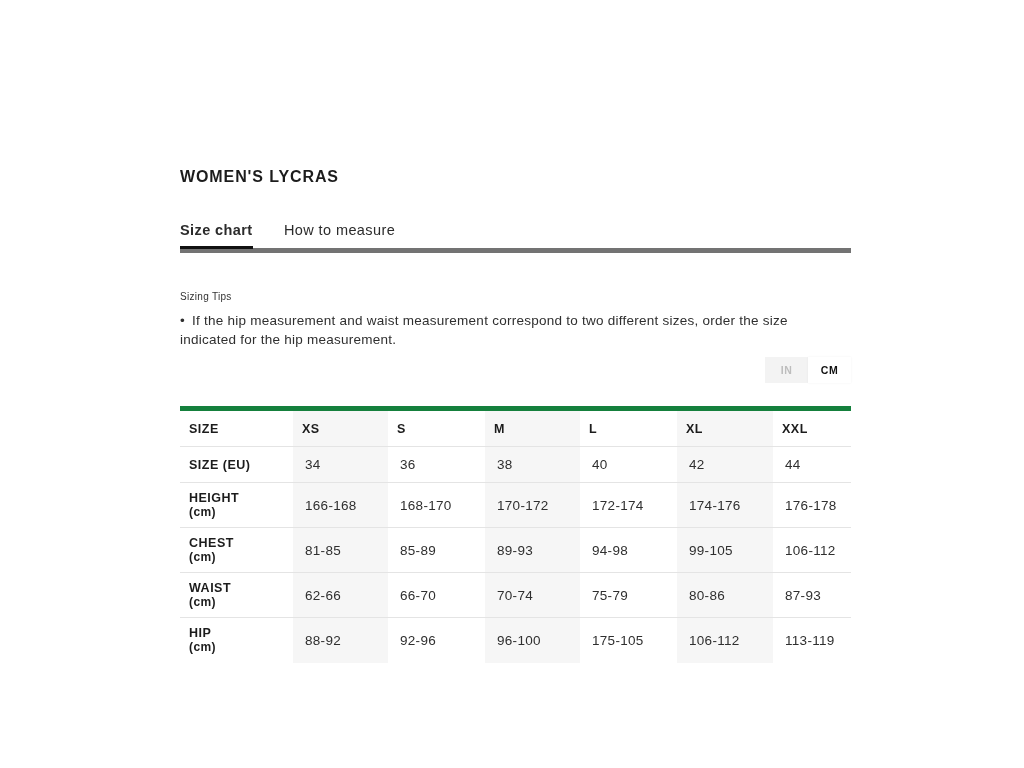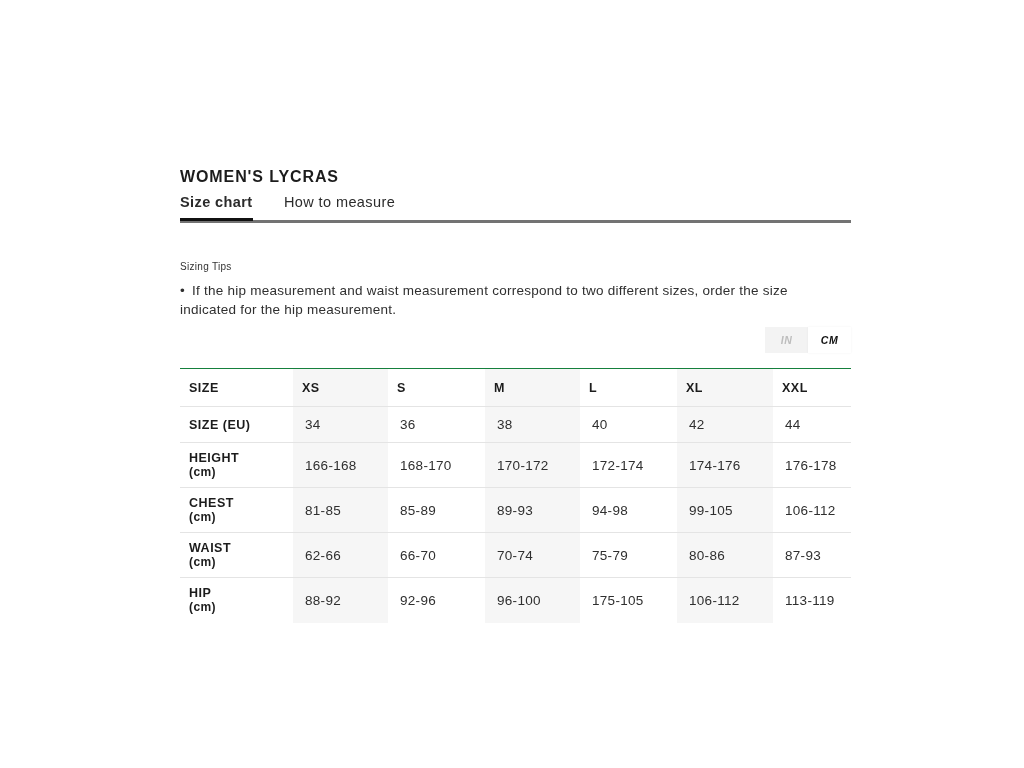--- a/index.html
+++ b/index.html
@@ -19,22 +19,22 @@
   
   .page-title {
     font-size: 16px;
     font-weight: bold;
     letter-spacing: 0.9px;
     line-height: 24px;
     color: #1c1c1c;
   }
   
   .tab-bar {
-    margin-top: 4px;
-    border-bottom: 3px solid #737373;
+    margin-top: 32px;
+    border-bottom: 5px solid #737373;
     white-space: nowrap;
   }
   .tab {
     display: inline-block;
     font-size: 14.5px;
     letter-spacing: 0.4px;
     color: #2b2b2b;
     padding-bottom: 8px;
     margin-bottom: -1px;
     border-bottom: 3px solid transparent;
@@ -64,21 +64,20 @@
   .tips-bullet .bullet-glyph { margin-right: 7px; }
   
   .toggle-row {
     margin-top: 8px;
     display: flex;
     justify-content: flex-end;
   }
   .unit-toggle {
     display: flex;
     height: 26px;
-    font-style: italic;
   }
   .unit-option {
     width: 43px;
     height: 26px;
     display: flex;
     align-items: center;
     justify-content: center;
     font-size: 10.5px;
     font-weight: bold;
     letter-spacing: 0.6px;
@@ -86,25 +85,25 @@
     background: #f3f3f3;
     color: #bdbdbd;
   }
   .unit-option.active {
     background: #ffffff;
     color: #111111;
     box-shadow: 0 0 2px rgba(0,0,0,0.06);
   }
   
   table.size-table {
-    margin-top: 15px;
+    margin-top: 23px;
     width: 671px;
     border-collapse: collapse;
     table-layout: fixed;
-    border-top: 1px solid #15803d;
+    border-top: 5px solid #15803d;
   }
   .size-table tr { border-bottom: 1px solid #e4e4e4; }
   .size-table tr.last { border-bottom: none; }
   .size-table th, .size-table td {
     text-align: left;
     vertical-align: middle;
     font-size: 13px;
   }
   .size-table th {
     font-weight: bold;

